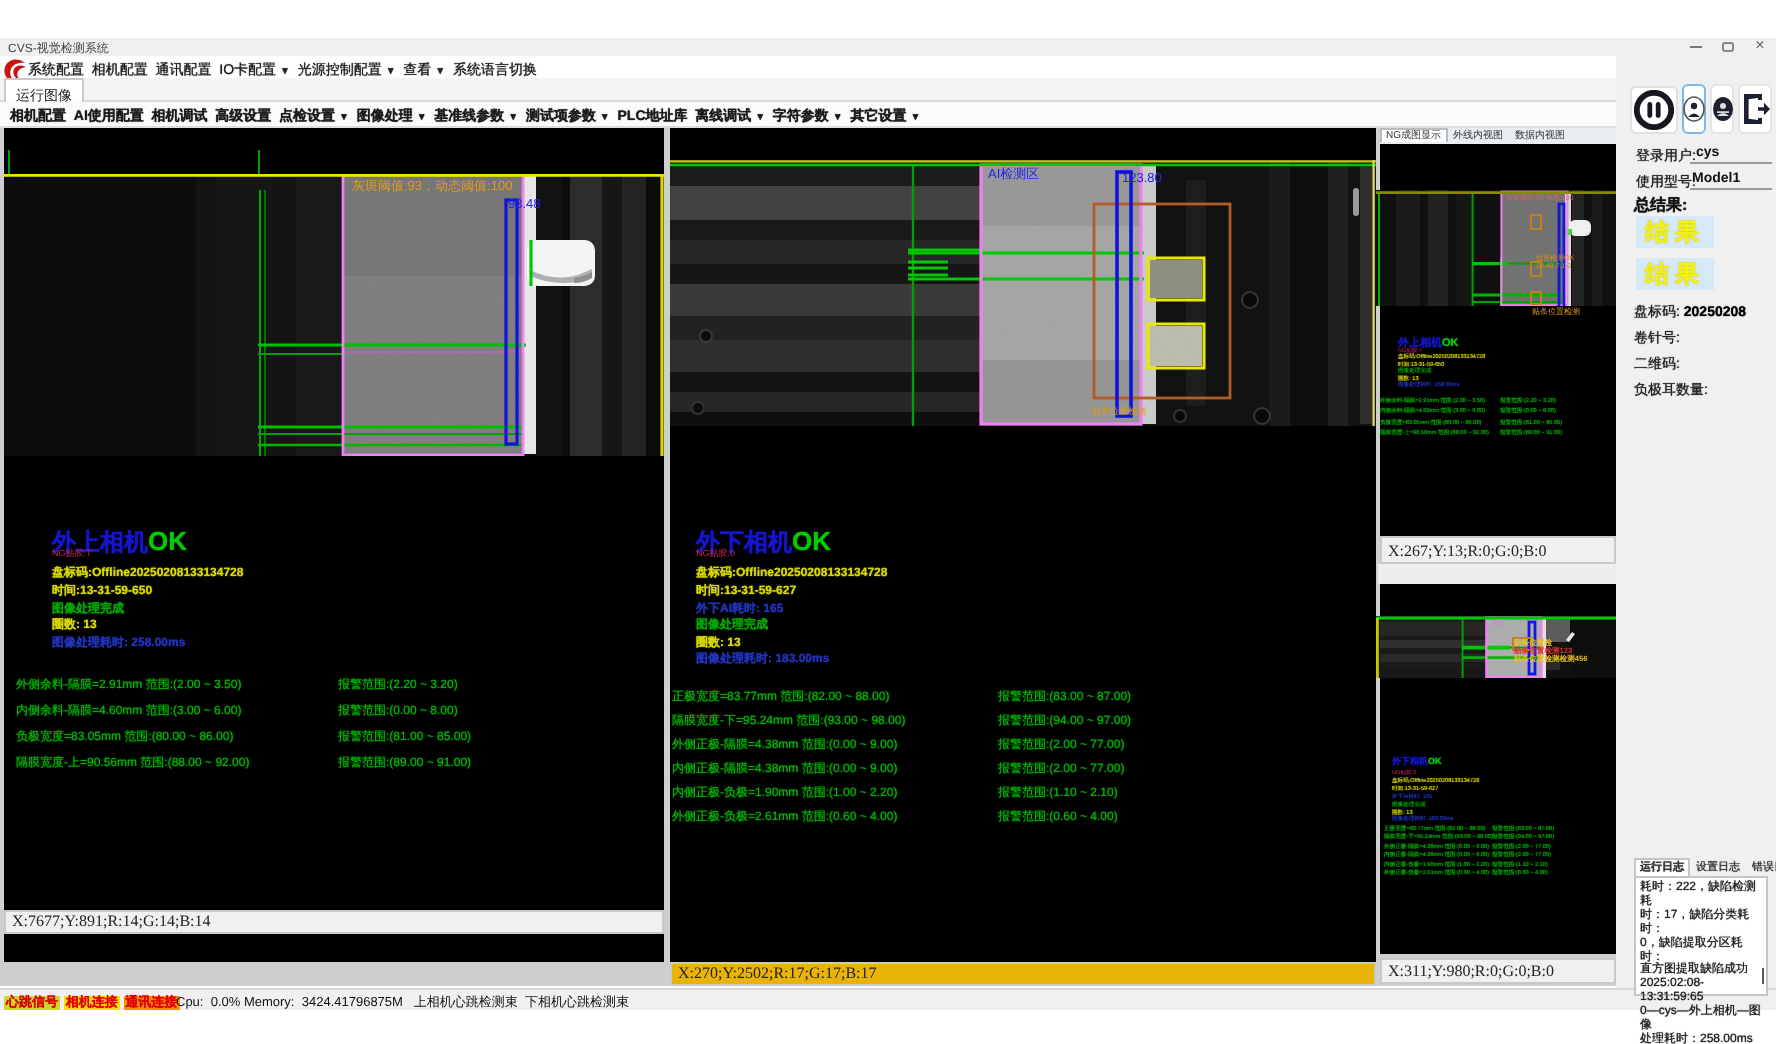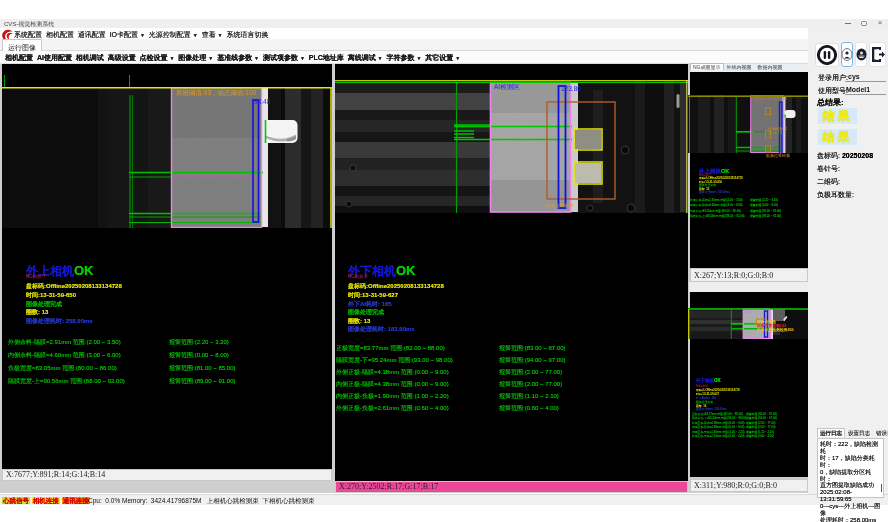--- a/index.html
+++ b/index.html
@@ -33,22 +33,22 @@
 
 <div class="abs" style="left:0;top:64px;width:810px;height:429px;background:#cfcfcf"></div>
 <div class="abs" id="pL" style="left:2px;top:64px;width:330px;height:417px;background:#000"></div>
 <div class="abs" id="pM" style="left:335px;top:64px;width:353px;height:417px;background:#000"></div>
 
 <div class="abs" style="left:690px;top:64px;width:118px;height:8px;background:#e9eef3;font-size:5px;color:#333;white-space:nowrap"><span style="background:#fff;border:1px solid #bbb;border-bottom:none;padding:0 2px">NG成图显示</span><span style="padding:0 3px">外线内视图</span><span style="padding:0 3px">数据内视图</span></div>
 <div class="abs" id="pT1" style="left:690px;top:72px;width:118px;height:196px;background:#000"></div>
 <div class="abs" style="left:689px;top:282px;width:120px;height:10px;background:#eeeeee"></div>
 <div class="abs" id="pT2" style="left:690px;top:292px;width:118px;height:185px;background:#000"></div>
 
-<div class="abs" style="left:2px;top:469px;width:330px;height:12px;background:#f0f0f0;border:1px solid #c8c8c8;font:8px 'Liberation Serif',serif;color:#222;padding-left:3px">X:7677;Y:891;R:14;G:14;B:14</div>
-<div class="abs" style="left:335px;top:481px;width:353px;height:12px;background:#ec4899;border:1px solid #c8c8c8;font:8px 'Liberation Serif',serif;color:#222;padding-left:3px">X:270;Y:2502;R:17;G:17;B:17</div>
+<div class="abs" style="left:2px;top:455px;width:330px;height:12px;background:#f0f0f0;border:1px solid #c8c8c8;font:8px 'Liberation Serif',serif;color:#222;padding-left:3px">X:7677;Y:891;R:14;G:14;B:14</div>
+<div class="abs" style="left:335px;top:481px;width:353px;height:12px;background:#eab308;border:1px solid #c8c8c8;font:8px 'Liberation Serif',serif;color:#222;padding-left:3px">X:270;Y:2502;R:17;G:17;B:17</div>
 <div class="abs" style="left:690px;top:268px;width:118px;height:14px;background:#f0f0f0;border:1px solid #c8c8c8;font:8px 'Liberation Serif',serif;color:#222;padding-left:3px;padding-top:2px">X:267;Y:13;R:0;G:0;B:0</div>
 <div class="abs" style="left:690px;top:479px;width:118px;height:13px;background:#f0f0f0;border:1px solid #c8c8c8;font:8px 'Liberation Serif',serif;color:#222;padding-left:3px;padding-top:1px">X:311;Y:980;R:0;G:0;B:0</div>
 
 <div class="abs" id="rp" style="left:808px;top:27px;width:80px;height:478px;background:#f0f0f0"></div>
 
 <div class="abs" style="left:0;top:493.5px;width:888px;height:11px;background:#f0f0f0;border-top:1px solid #d9d9d9"></div>
 <div class="abs d" style="left:2px;top:496.5px;font-size:6.5px;font-weight:bold;color:#dd0000;white-space:nowrap"><span style="background:#cbdd2a;padding:0 1px">心跳信号</span> <span style="background:#ffe000;padding:0 1px">相机连接</span> <span style="background:#ff9000;padding:0 1px">通讯连接</span></div>
 <div class="abs" style="left:88px;top:497px;font-size:6.5px;color:#111;white-space:nowrap">Cpu:&nbsp; 0.0% Memory:&nbsp; 3424.41796875M&nbsp;&nbsp; 上相机心跳检测束&nbsp; 下相机心跳检测束</div>
 
 <div class="abs" style="left:4px;top:75px;width:1px;height:153px;background:#00a000"></div>

